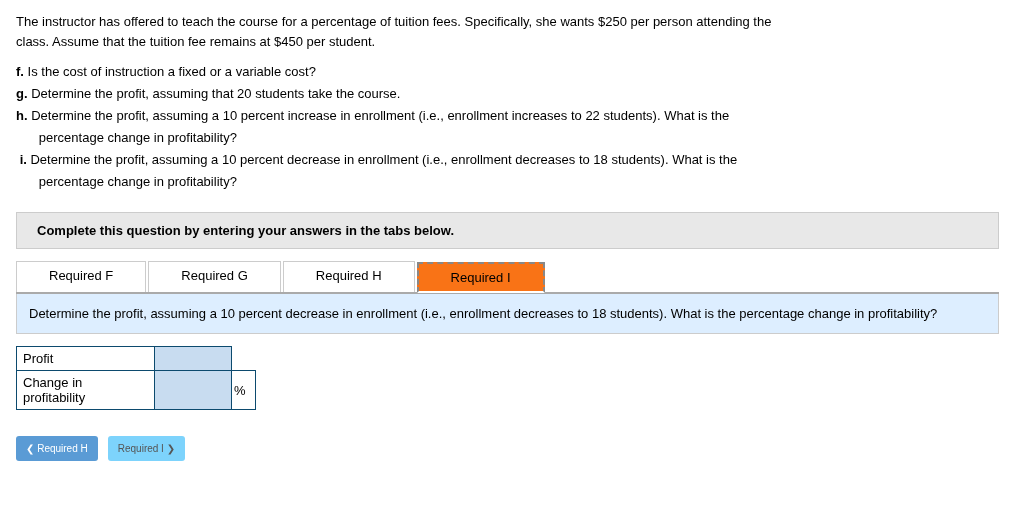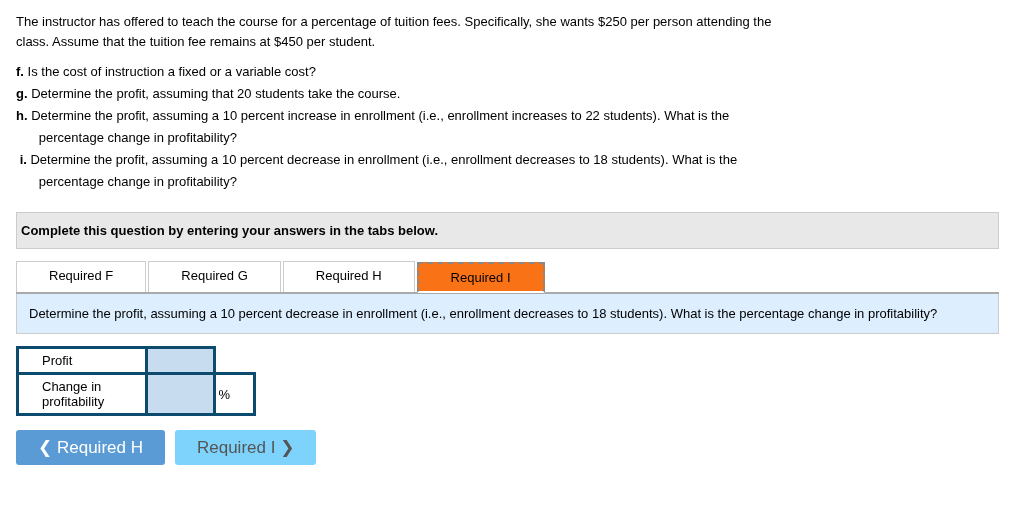--- a/index.html
+++ b/index.html
@@ -20,21 +20,21 @@
       line-height: 1.7;
       margin-bottom: 18px;
     }
     .questions p {
       padding-left: 12px;
       text-indent: -12px;
     }
     .complete-box {
       background: #e8e8e8;
       border: 1px solid #ccc;
-      padding: 10px 4px;
+      padding: 10px 20px;
       margin-bottom: 12px;
       font-size: 13px;
     }
     .complete-box .instruction {
       font-weight: bold;
     }
     .tabs-row {
       display: flex;
       border-bottom: 2px solid #aaa;
       margin-bottom: 0;
@@ -64,22 +64,22 @@
       line-height: 1.5;
       margin-bottom: 12px;
     }
     .data-table {
       border-collapse: collapse;
       width: 240px;
       margin-bottom: 14px;
       margin-top: 6px;
     }
     .data-table td {
-      border: 3px solid #0c4a6e;
-      padding: 4px 23px;
+      border: 1px solid #0c4a6e;
+      padding: 4px 6px;
       font-size: 13px;
     }
     .data-table td.label-cell {
       background: #fff;
       width: 140px;
     }
     .data-table td.input-cell {
       background: #c8dcf0;
       width: 80px;
     }
@@ -95,25 +95,26 @@
       background: transparent;
       font-size: 13px;
       outline: none;
     }
     .buttons-row {
       display: flex;
       gap: 10px;
       margin-top: 4px;
     }
     .btn-nav {
-      padding: 7px 22px;
-      font-size: 17px;
+      padding: 7px 10px;
+      font-size: 10px;
       cursor: pointer;
       border: none;
       border-radius: 3px;
+      margin-top: 12px;
     }
     .btn-prev {
       background: #5a9bd5;
       color: #fff;
     }
     .btn-next {
       background: #7dd3fc;
       color: #555;
     }
   </style>

